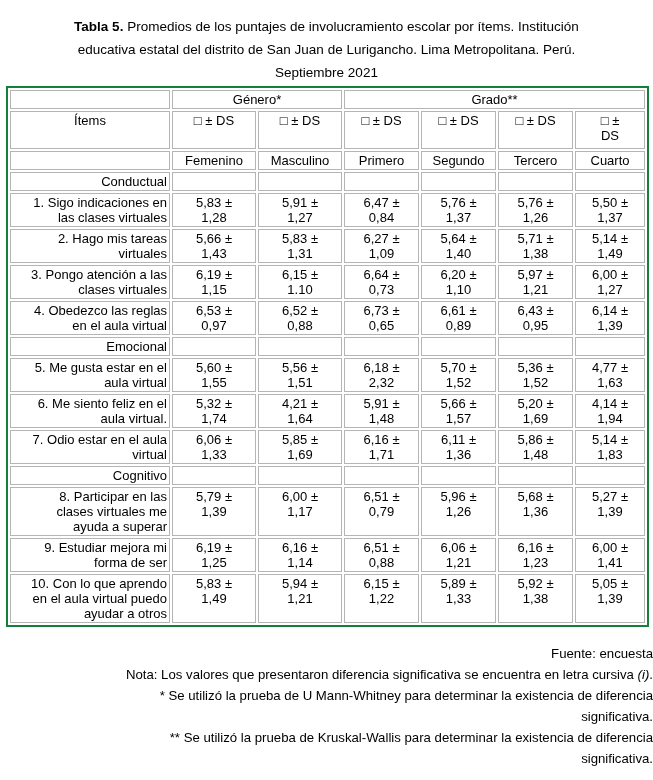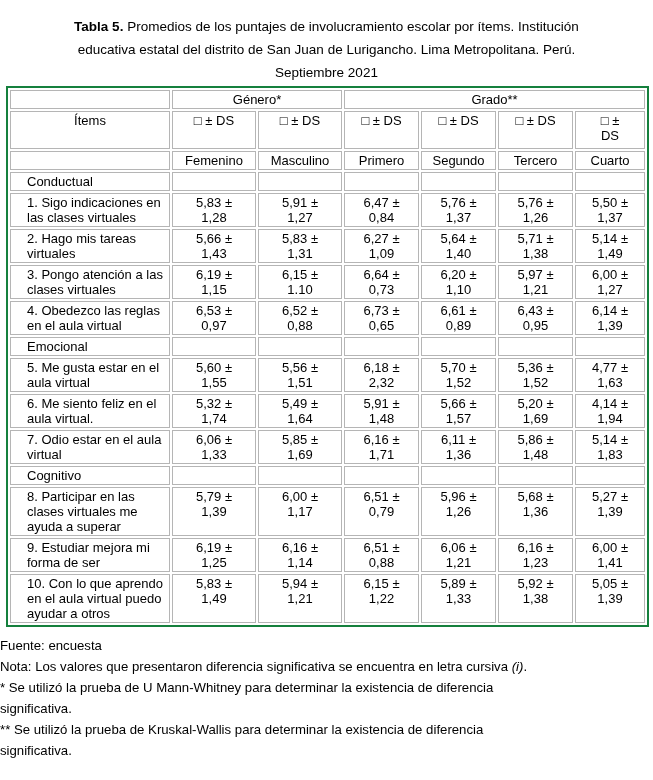--- a/index.html
+++ b/index.html
@@ -20,23 +20,23 @@
   }
   td.cell {
     border:1px solid #b5b5b5; vertical-align:top;
     padding:1px 2px; font-size:13px; line-height:15px; overflow:hidden;
   }
   .ghead, .colname, .items-head { text-align:center; }
   .items-head, .stathead { height:34px; }
   .num { text-align:center; }
   .num .vline { display:block; }
   .sig { }
-  td.item { text-align:left; padding-left:16px; }
+  td.item { text-align:right; padding-left:16px; }
   .footer {
-    text-align:left; margin-top:8px;
+    text-align:right; margin-top:16px;
     font-size:13.2px; line-height:21px;
   }
   .il { font-style:italic; }
 </style>
 </head>
 <body>
 
 <div class="title-block">
   <div class="t-line"><b>Tabla 5.</b><span> Promedios de los puntajes de involucramiento escolar por ítems. Institución</span></div>
   <div class="t-line">educativa estatal del distrito de San Juan de Lurigancho. Lima Metropolitana. Perú.</div>
@@ -235,21 +235,21 @@
           <span class="vline">1,63</span>
         </td>
       </tr>
       <tr>
         <td class="cell item">6. Me siento feliz en el aula virtual.</td>
         <td class="cell num">
           <span class="vline">5,32 ±</span>
           <span class="vline">1,74</span>
         </td>
         <td class="cell num">
-          <span class="vline">5,49 ±</span>
+          <span class="vline">4,21 ±</span>
           <span class="vline">1,64</span>
         </td>
         <td class="cell num sig">
           <span class="vline">5,91 ±</span>
           <span class="vline">1,48</span>
         </td>
         <td class="cell num sig">
           <span class="vline">5,66 ±</span>
           <span class="vline">1,57</span>
         </td>

